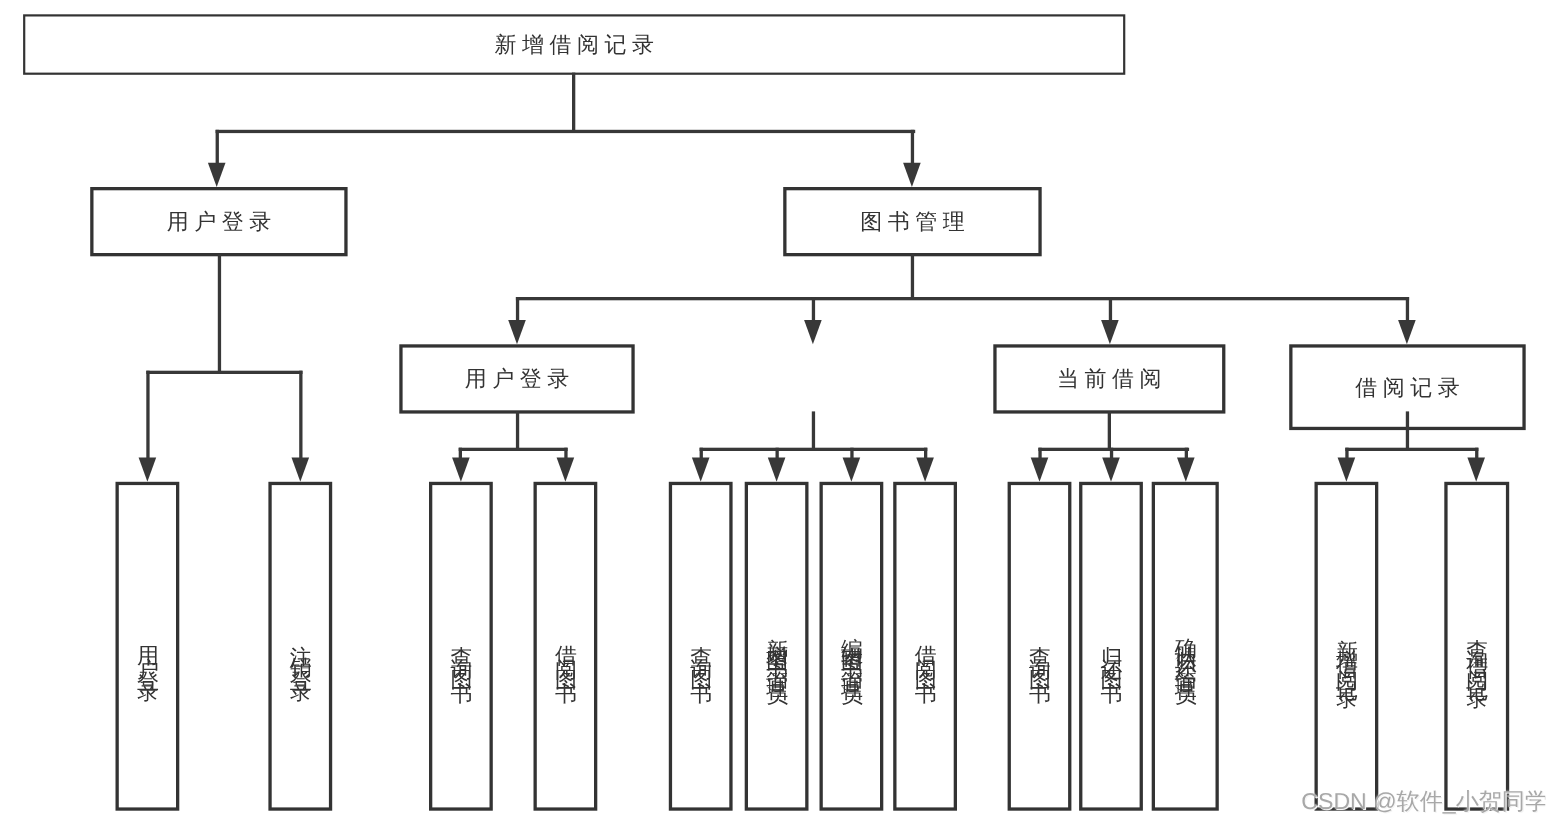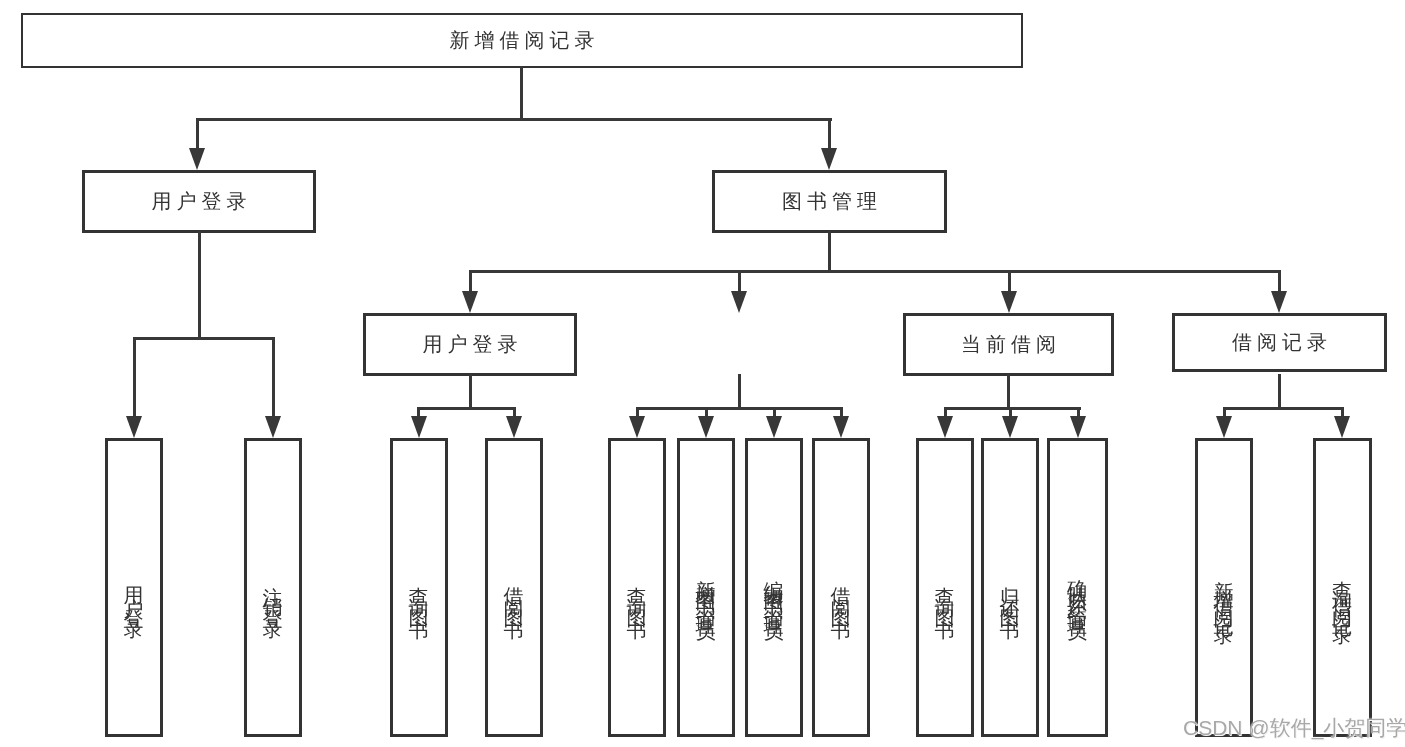--- a/index.html
+++ b/index.html
@@ -103,21 +103,21 @@
   <div class="arrow" style="left:731px; top:291px;"></div>
   <div class="arrow" style="left:1001px; top:291px;"></div>
   <div class="arrow" style="left:1271px; top:291px;"></div>
 
   <div class="box" style="left:363px; top:313px; width:214px; height:63px;">
     <span class="h-label">用户登录</span>
   </div>
   <div class="box" style="left:903px; top:313px; width:211px; height:63px;">
     <span class="h-label">当前借阅</span>
   </div>
-  <div class="box" style="left:1172px; top:313px; width:215px; height:59px;">
+  <div class="box" style="left:1172px; top:313px; width:215px; height:78px;">
     <span class="h-label">借阅记录</span>
   </div>
 
   <div class="line" style="left:469px; top:374px; width:3px; height:35px;"></div>
   <div class="line" style="left:417px; top:407px; width:99px; height:3px;"></div>
   <div class="line" style="left:417px; top:407px; width:3px; height:12px;"></div>
   <div class="line" style="left:513px; top:407px; width:3px; height:12px;"></div>
   <div class="arrow" style="left:411px; top:416px;"></div>
   <div class="arrow" style="left:506px; top:416px;"></div>
 

